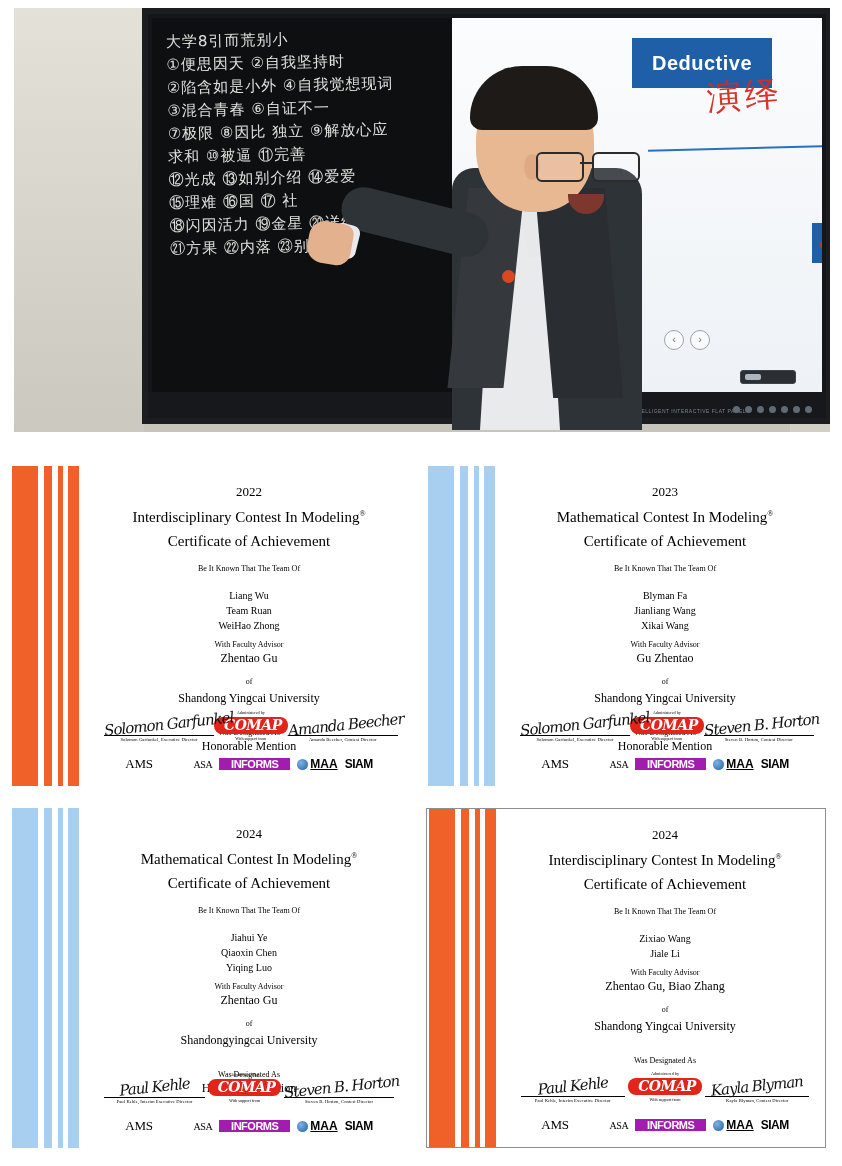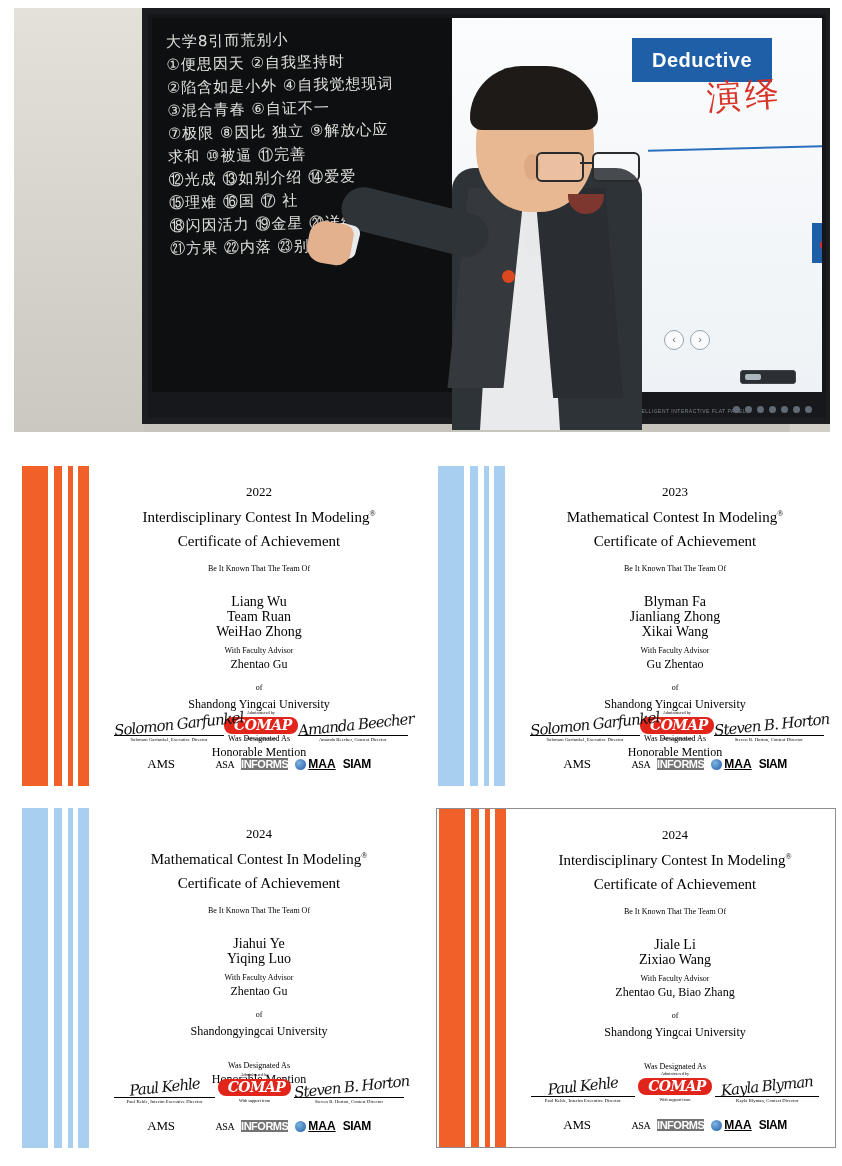--- a/index.html
+++ b/index.html
@@ -76,21 +76,21 @@
     background: #1f5fa8;
     color: #ffffff;
     font-family: "Liberation Sans", sans-serif;
     font-weight: bold;
     letter-spacing: .5px;
     display: flex;
     align-items: center;
     justify-content: center;
   }
   .tag-deductive {
-    left: 180px; top: 20px; width: 140px; height: 44px; font-size: 20px;
+    left: 180px; top: 20px; width: 140px; height: 50px; font-size: 20px;
   }
   .tag-premise {
     left: 360px; top: 205px; width: 185px; height: 40px; font-size: 24px;
     justify-content: flex-start; padding-left: 16px;
   }
   .tag-premise .oval {
     position: absolute;
     left: 8px; top: 3px; width: 140px; height: 32px;
     border: 3px solid #e02b20;
     border-radius: 50%;
@@ -221,21 +221,21 @@
     background: #e9eaec; border-radius: 8px; transform: rotate(14deg);
   }
   .hand {
     position: absolute; left: -110px; top: 174px; width: 44px; height: 42px;
     background: #e3b18d; border-radius: 16px 10px 14px 16px; transform: rotate(10deg);
   }
 
   
   .cert-grid {
     position: absolute;
-    left: 20px; top: 466px;
+    left: 10px; top: 466px;
     width: 816px;
     display: grid;
     grid-template-columns: 400px 400px;
     grid-template-rows: 320px 340px;
     column-gap: 16px;
     row-gap: 22px;
   }
   .cert {
     position: relative;
     background: #ffffff;
@@ -269,22 +269,22 @@
   .cert-contest sup { font-size: 8px; }
   .cert-achv {
     margin-top: 7px;
     font-size: 15px;
   }
   .cert-small {
     margin-top: 14px;
     font-size: 8px;
   }
   .cert-names {
-    margin-top: 21px;
-    font-size: 14px;
+    margin-top: 15px;
+    font-size: 10px;
     line-height: 15px;
   }
   .cert-small2 { margin-top: 7px; font-size: 8px; }
   .cert-advisor { margin-top: 2px; font-size: 12px; }
   .cert-of { margin-top: 11px; font-size: 8px; }
   .cert-school { margin-top: 5px; font-size: 12px; }
   .cert-desig { margin-top: 22px; font-size: 8px; }
   .cert-award { margin-top: 2px; font-size: 12px; }
 
   .sig-row {
@@ -345,22 +345,22 @@
     left: 0; right: 0; bottom: 14px;
     display: flex;
     align-items: center;
     justify-content: center;
     gap: 7px;
     font-family: "Liberation Serif", serif;
   }
   .logo-ams { font-size: 13px; letter-spacing: -.3px; }
   .logo-asa { font-size: 10px; font-weight: normal; letter-spacing: -.5px; margin-left: 34px; }
   .logo-informs {
-    background: #737373; color: #fff; font-family: "Liberation Sans", sans-serif;
-    font-weight: bold; font-size: 11px; padding: 0 0; letter-spacing: -.5px;
+    background: #a21caf; color: #fff; font-family: "Liberation Sans", sans-serif;
+    font-weight: bold; font-size: 11px; padding: 0 12px; letter-spacing: -.5px;
   }
   .logo-maa {
     display: inline-flex; align-items: center; gap: 2px;
     font-family: "Liberation Sans", sans-serif; font-weight: bold; font-size: 12px;
     text-decoration: underline;
   }
   .logo-maa .globe {
     width: 11px; height: 11px; border-radius: 50%;
     background: radial-gradient(circle at 35% 35%, #7fb3e0, #1f5fa8);
     display: inline-block;
@@ -517,21 +517,21 @@
       </div>
       <div class="cert-body">
         <div class="cert-year">2023</div>
         <div class="cert-contest">
           <span>Mathematical Contest In Modeling</span><sup>®</sup>
         </div>
         <div class="cert-achv">Certificate of Achievement</div>
         <div class="cert-small">Be It Known That The Team Of</div>
         <div class="cert-names">
           <div>Blyman Fa</div>
-          <div>Jianliang Zhong</div>
+          <div>Jianliang Wang</div>
           <div>Xikai Wang</div>
         </div>
         <div class="cert-small2">With Faculty Advisor</div>
         <div class="cert-advisor">Gu Zhentao</div>
         <div class="cert-of">of</div>
         <div class="cert-school">Shandong Yingcai University</div>
         <div class="cert-desig">Was Designated As</div>
         <div class="cert-award">Honorable Mention</div>
 
         <div class="sig-row">
@@ -574,20 +574,21 @@
       </div>
       <div class="cert-body">
         <div class="cert-year">2024</div>
         <div class="cert-contest">
           <span>Mathematical Contest In Modeling</span><sup>®</sup>
         </div>
         <div class="cert-achv">Certificate of Achievement</div>
         <div class="cert-small">Be It Known That The Team Of</div>
         <div class="cert-names">
           <div>Jiahui Ye</div>
+          <div>Qiaoxin Chen</div>
           <div>Yiqing Luo</div>
         </div>
         <div class="cert-small2">With Faculty Advisor</div>
         <div class="cert-advisor">Zhentao Gu</div>
         <div class="cert-of">of</div>
         <div class="cert-school">Shandongyingcai University</div>
         <div class="cert-desig">Was Designated As</div>
         <div class="cert-award">Honorable Mention</div>
 
         <div class="sig-row">
@@ -629,22 +630,22 @@
         <i class="bar-d" style="background:#f0612a"></i>
       </div>
       <div class="cert-body">
         <div class="cert-year">2024</div>
         <div class="cert-contest">
           <span>Interdisciplinary Contest In Modeling</span><sup>®</sup>
         </div>
         <div class="cert-achv">Certificate of Achievement</div>
         <div class="cert-small">Be It Known That The Team Of</div>
         <div class="cert-names">
+          <div>Zixiao Wang</div>
           <div>Jiale Li</div>
-          <div>Zixiao Wang</div>
         </div>
         <div class="cert-small2">With Faculty Advisor</div>
         <div class="cert-advisor">Zhentao Gu, Biao Zhang</div>
         <div class="cert-of">of</div>
         <div class="cert-school">Shandong Yingcai University</div>
         <div class="cert-desig">Was Designated As</div>
 
         <div class="sig-row">
           <div class="sig">
             <div class="scribble">Paul Kehle</div>

